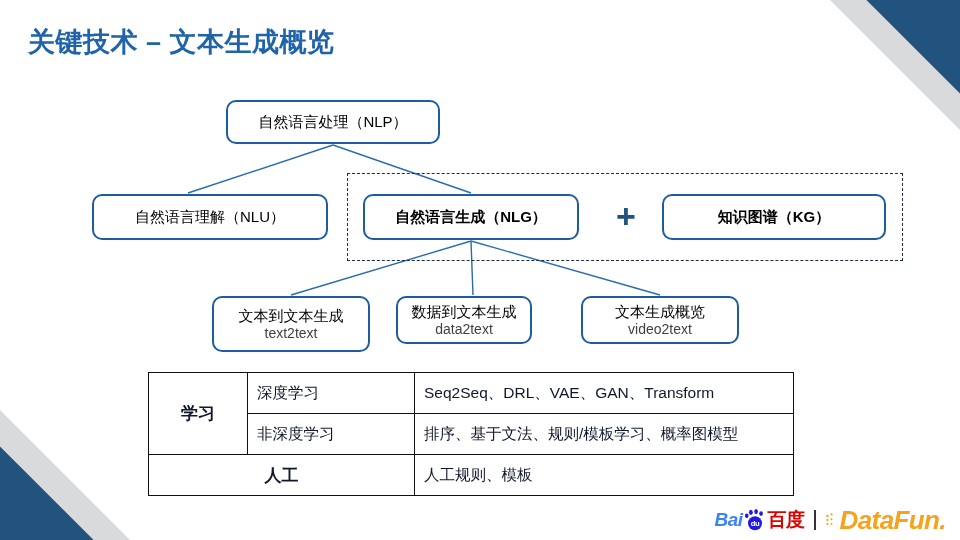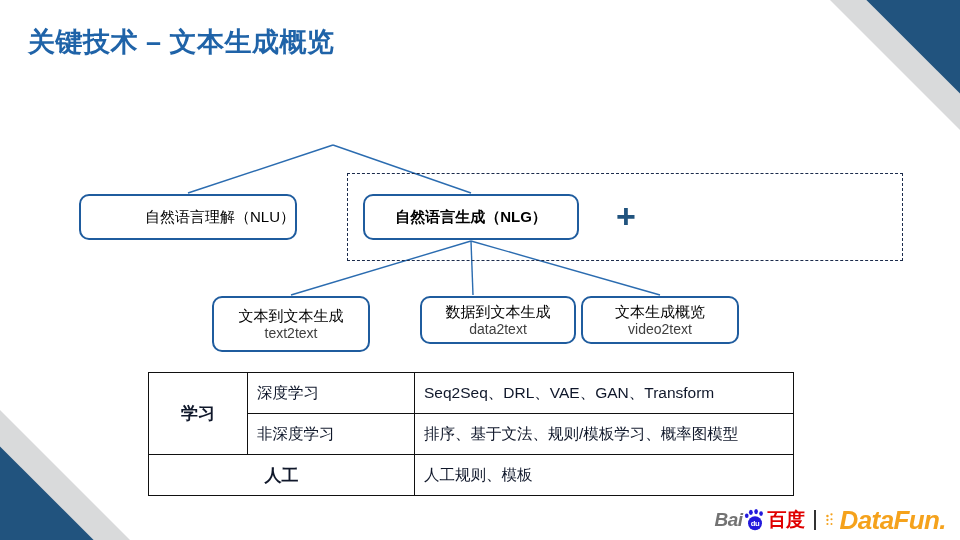--- a/index.html
+++ b/index.html
@@ -81,25 +81,25 @@
   }
   .node .cn { font-size: 15px; }
   .node .en {
     font-size: 14px;
     color: #404040;
     margin-top: 1px;
   }
   .node.bold .cn { font-weight: bold; }
 
   #node-nlp  { left: 226px; top: 100px;  width: 214px; height: 44px; }
-  #node-nlu  { left: 79px;  top: 194px;  width: 218px; height: 46px; align-items: flex-end; }
+  #node-nlu  { left: 92px;  top: 194px;  width: 236px; height: 46px; }
   #node-nlg  { left: 363px; top: 194px;  width: 216px; height: 46px; }
   #node-kg   { left: 662px; top: 194px;  width: 224px; height: 46px; }
   #node-t2t  { left: 212px; top: 296px;  width: 158px; height: 56px; }
-  #node-d2t  { left: 396px; top: 296px;  width: 156px; height: 48px; margin-left: 24px; }
+  #node-d2t  { left: 396px; top: 296px;  width: 136px; height: 48px; }
   #node-v2t  { left: 581px; top: 296px;  width: 158px; height: 48px; }
 
   .dashed-group {
     position: absolute;
     left: 347px; top: 173px;
     width: 556px; height: 88px;
     box-sizing: border-box;
     border: 1.6px dashed #1b2b4b;
     background: transparent;
   }
@@ -151,21 +151,21 @@
     align-items: center;
     gap: 9px;
   }
   .baidu-logo {
     display: flex;
     align-items: center;
     font-weight: bold;
     font-size: 19px;
     letter-spacing: -0.5px;
   }
-  .baidu-bai { color: #737373; font-style: italic; }
+  .baidu-bai { color: #3b82f6; font-style: italic; }
   .baidu-paw {
     position: relative;
     width: 22px; height: 22px;
     margin: 0 1px;
   }
   .baidu-cn { color: #e00000; margin-left: 1px; font-size: 19px; }
   .logo-divider {
     width: 2px;
     height: 20px;
     background: #333333;
@@ -203,31 +203,37 @@
       <line x1="471" y1="241" x2="291" y2="295"></line>
 
       <line x1="471" y1="241" x2="473" y2="295"></line>
 
       <line x1="471" y1="241" x2="660" y2="295"></line>
     </g>
   </svg>
 
   <div class="dashed-group"></div>
 
+  <div class="node" id="node-nlp">
+    <span class="cn">自然语言处理（NLP）</span>
+  </div>
 
   <div class="node" id="node-nlu">
     <span class="cn">自然语言理解（NLU）</span>
   </div>
 
   <div class="node bold" id="node-nlg">
     <span class="cn">自然语言生成（NLG）</span>
   </div>
 
   <div class="plus-sign">+</div>
 
+  <div class="node bold" id="node-kg">
+    <span class="cn">知识图谱（KG）</span>
+  </div>
 
   <div class="node" id="node-t2t">
     <span class="cn">文本到文本生成</span>
     <span class="en">text2text</span>
   </div>
 
   <div class="node" id="node-d2t">
     <span class="cn">数据到文本生成</span>
     <span class="en">data2text</span>
   </div>

